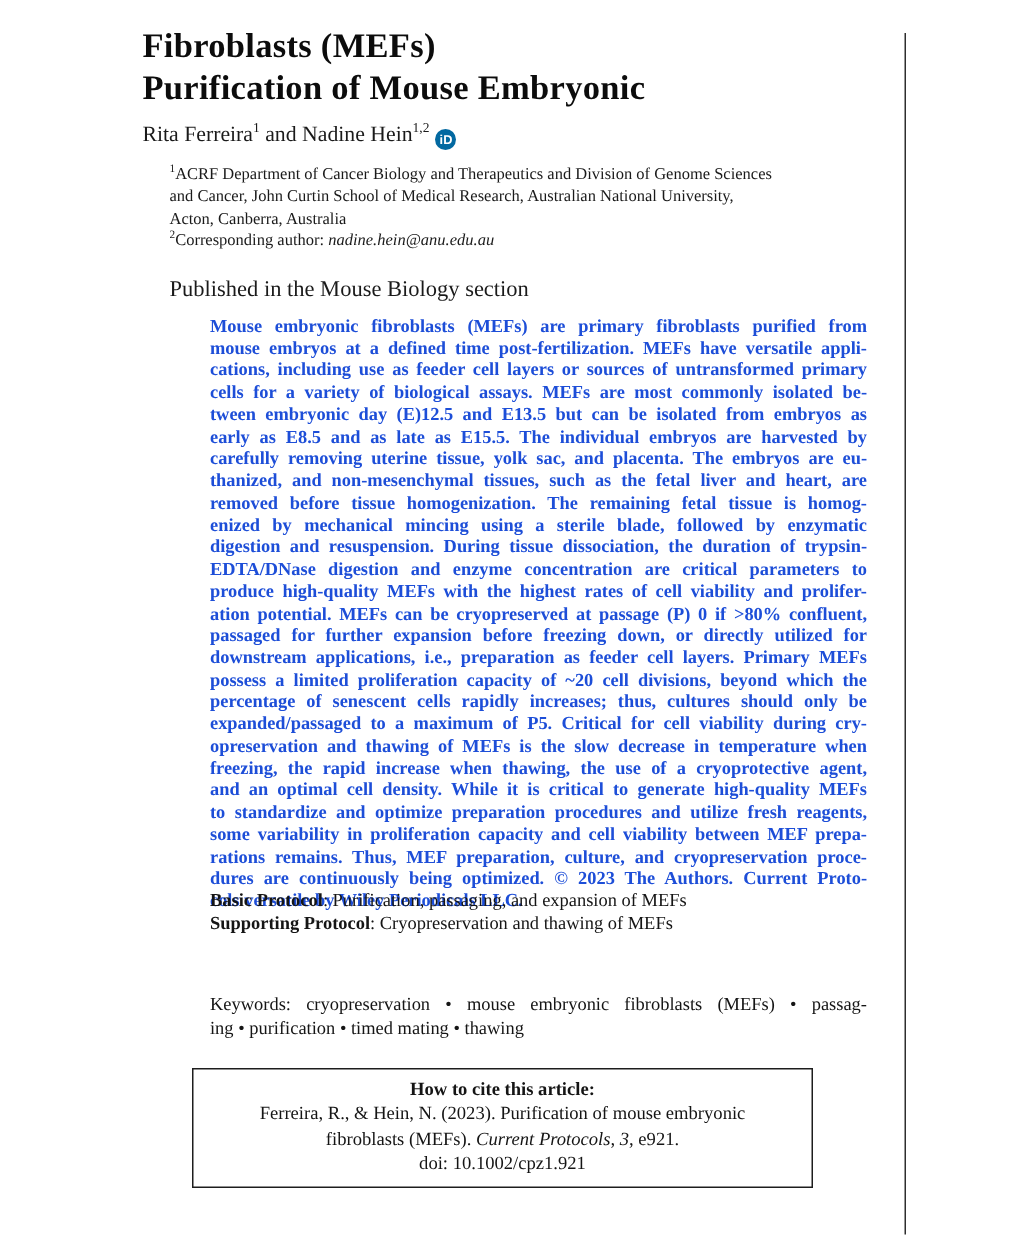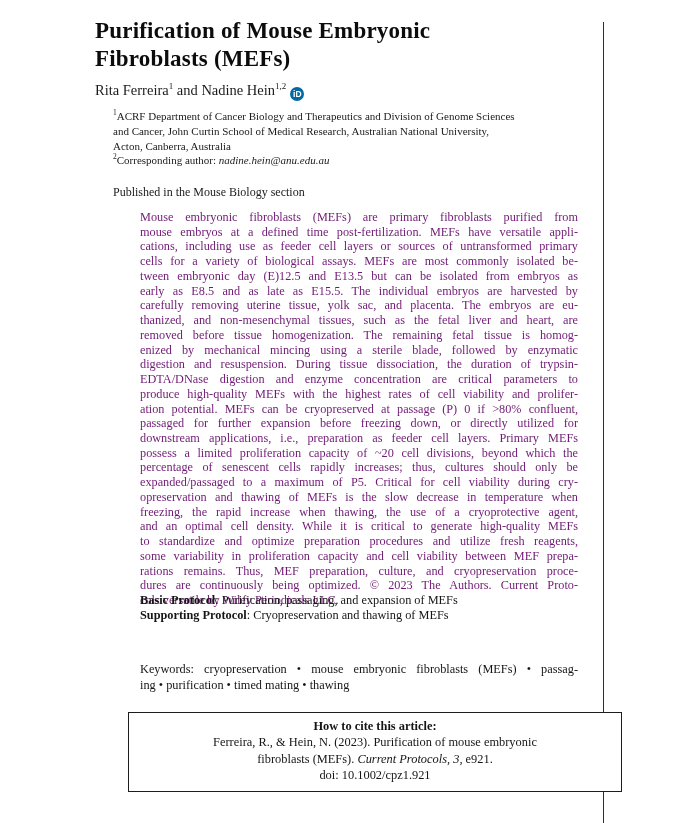--- a/index.html
+++ b/index.html
@@ -38,59 +38,60 @@
   }
   .affiliations {
     position:absolute; left:113px; top:109px;
     width:472px; font-size:11px; line-height:14.8px;
     color:#1a1a1a;
   }
   .affiliations sup { font-size:7.5px; line-height:0; }
   .email { font-style:italic;text-align:center; }
   .published {
     position:absolute; left:113px; top:185px;
-    font-size:12px; color:#1a1a1a;
+    font-size:15px; color:#1a1a1a;
   }
   .abstract {
     position:absolute; left:140px; top:210px;
     width:438px; font-size:12.25px; line-height:14.73px;
-    color:#701a75;
+    color:#1d4ed8;
+    font-weight:bold;
   }
   .abs-line { text-align:justify; text-align-last:justify; }
   .abs-line.last { text-align-last:left; }
   .protocols {
     position:absolute; left:140px; top:593px;
     width:442px; font-size:12.3px; line-height:15.4px;
   }
   .keywords {
     position:absolute; left:140px; top:662px;
     width:438px; font-size:12.3px; line-height:15.6px;
   }
   .kw1 { text-align:justify; text-align-last:justify; }
   .cite-box {
     position:absolute; left:128px; top:712px;
-    width:494px; box-sizing:border-box;
+    width:414px; box-sizing:border-box;
     border:1.5px solid #1d1d1d;
     text-align:center;
     font-size:12.4px; line-height:16.4px;
     padding:5px 8px 7px 8px;
     background:#ffffff;
   }
   .cite-heading { font-weight:bold; }
   .cite-italic { font-style:italic; }
   b.proto-label { font-weight:bold; }
 </style>
 </head>
 <body>
 
 <div class="rule-v"></div>
 
 <div class="title">
+  <div>Fibroblasts (MEFs)</div>
   <div>Purification of Mouse Embryonic</div>
-  <div>Fibroblasts (MEFs)</div>
 </div>
 
 <div class="authors">
   <span>Rita Ferreira</span><sup>1</sup><span> and </span><span>Nadine Hein</span><sup>1,2</sup><span class="orcid-icon">iD</span>
 </div>
 
 <div class="affiliations">
   <div><sup>1</sup><span>ACRF Department of Cancer Biology and Therapeutics and Division of Genome Sciences</span></div>
   <div>and Cancer, John Curtin School of Medical Research, Australian National University,</div>
   <div>Acton, Canberra, Australia</div>

